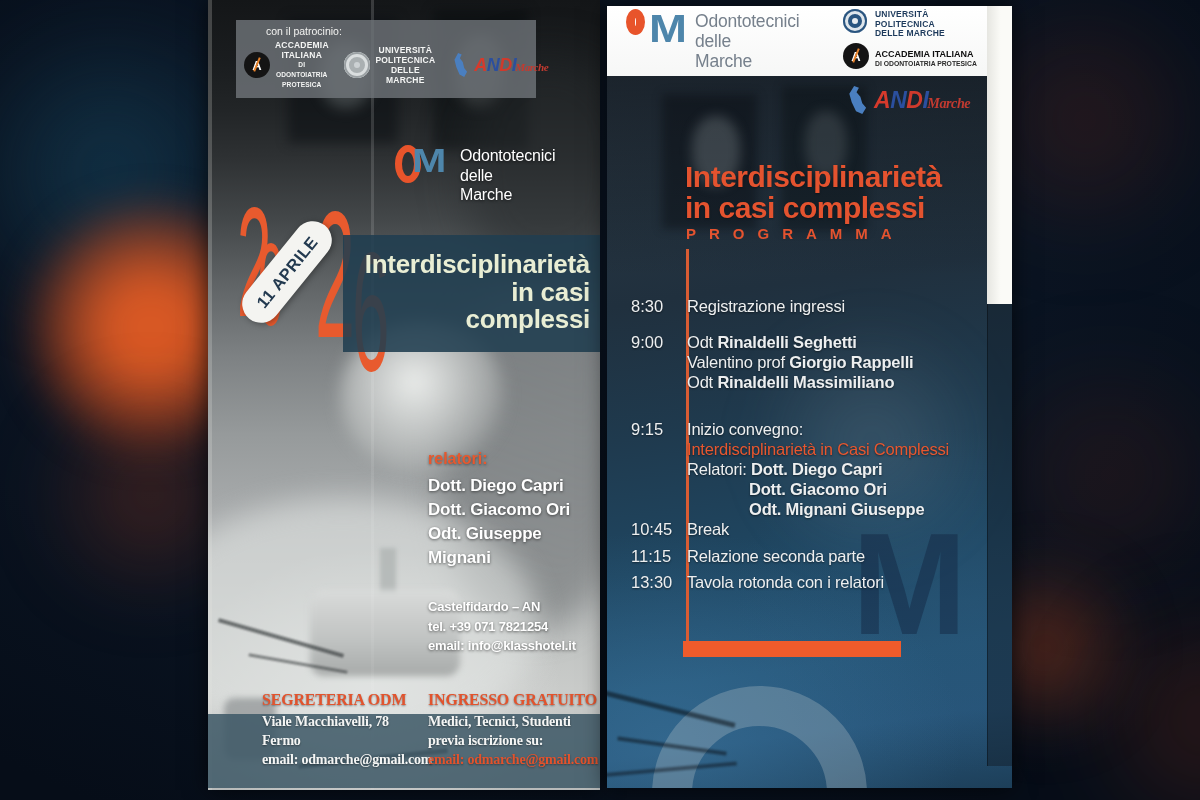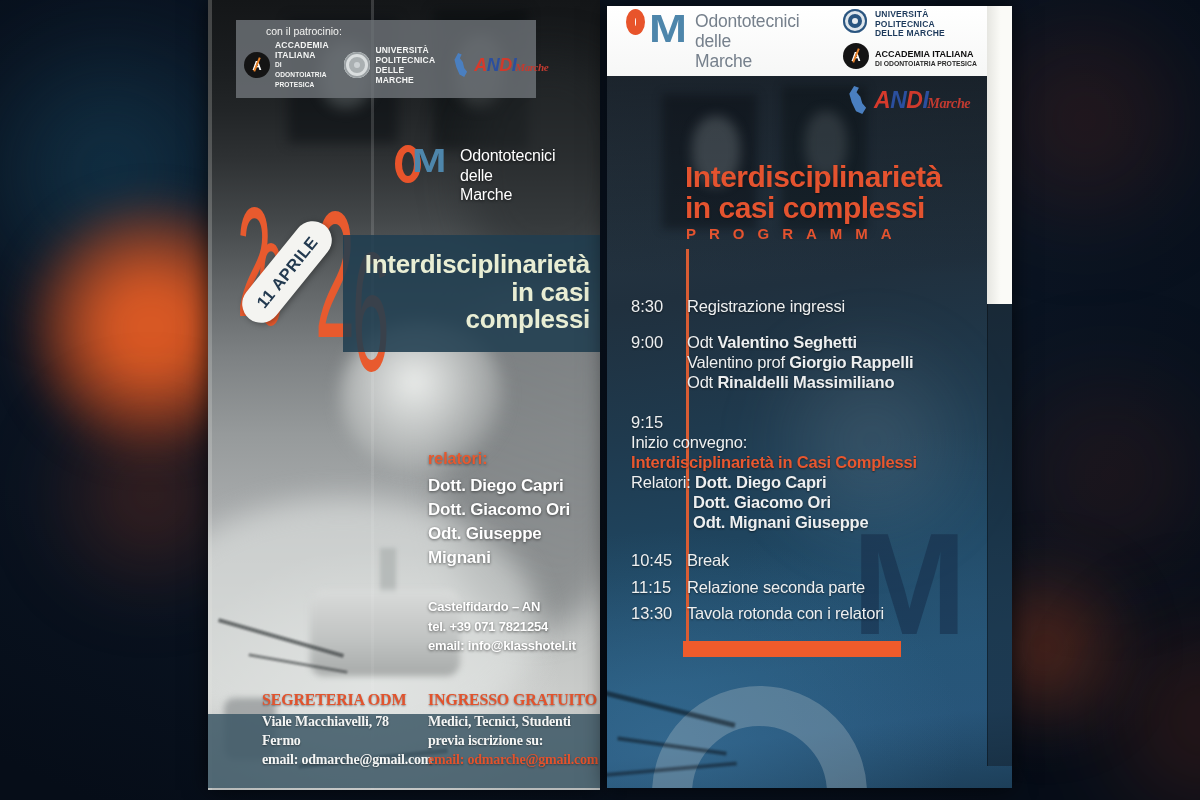--- a/index.html
+++ b/index.html
@@ -47,21 +47,21 @@
   .lp-stem{left:172px;top:548px;width:16px;height:58px;background:rgba(178,182,181,.85);filter:blur(2px);}
   .lp-base{left:102px;top:590px;width:150px;height:86px;border-radius:14px;filter:blur(3px);
     background:linear-gradient(180deg,#d9dbda,#bfc2c1 60%,#a8abaa);}
   .lp-tool1{left:8px;top:636px;width:130px;height:4px;background:rgba(48,52,54,.65);transform:rotate(16deg);filter:blur(1px);}
   .lp-tool2{left:40px;top:662px;width:100px;height:3px;background:rgba(58,62,64,.6);transform:rotate(10deg);filter:blur(1px);}
   .lp-tool3{left:90px;top:756px;width:150px;height:5px;background:rgba(30,33,35,.7);transform:rotate(-6deg);filter:blur(1px);}
   .lp-metal{left:16px;top:698px;width:52px;height:62px;border-radius:10px;background:rgba(150,154,155,.8);filter:blur(3px);}
   .lp-crease{left:163px;top:0;width:3px;height:100%;background:linear-gradient(180deg,rgba(255,255,255,.16),rgba(255,255,255,.04));}
 
   
-  .pat-band{left:28px;top:20px;width:300px;height:78px;background:rgba(112,118,122,.8);}
+  .pat-band{left:28px;top:20px;width:300px;height:78px;background:rgba(112,118,122,.8);text-align:center;}
   .pat-label{position:absolute;left:30px;top:5px;font-size:10.5px;color:#f3f3f1;}
   .pat-row{position:absolute;left:8px;top:20px;right:4px;display:flex;align-items:center;}
   .pat-item{display:flex;align-items:center;}
   .pat-div{width:1px;height:46px;background:rgba(255,255,255,.8);margin:0 8px;}
   .acc-circle{width:26px;height:26px;border-radius:50%;background:#141414;display:flex;align-items:center;justify-content:center;flex:none;}
   .acc-a{color:#fff;font-weight:bold;font-size:13px;position:relative;line-height:1;}
   .acc-a::after{content:"";position:absolute;left:4px;top:-2px;width:2px;height:15px;background:#e8832b;transform:rotate(22deg);}
   .pat-txt{margin-left:5px;color:#f4f5f4;font-weight:bold;font-size:8.5px;line-height:10px;letter-spacing:.2px;}
   .pat-txt .small{font-size:6.6px;letter-spacing:.1px;}
   .seal-gray{width:26px;height:26px;border-radius:50%;flex:none;background:#ccd1d3;
@@ -143,29 +143,29 @@
   .rp-andi .marche-shape{width:24px;height:28px;}
   .rp-andi .andi-word{font-size:23px;}
   .rp-title{left:78px;top:155px;font-size:30px;font-weight:bold;color:#e4532f;line-height:31px;letter-spacing:-.5px;text-shadow:0 1px 2px rgba(0,0,0,.3);}
   .rp-program{left:79px;top:219px;font-size:15px;font-weight:bold;color:#e4532f;letter-spacing:13px;}
   .rp-vline{left:79px;top:243px;width:3px;height:392px;background:#d95c33;}
   .rp-bar{left:76px;top:635px;width:218px;height:16px;background:#ef5b2b;}
 
   #schedule{left:24px;top:290px;width:348px;}
   .sch-group{display:flex;}
   .sch-group:nth-child(2){margin-top:16px;}
-  .sch-group:nth-child(3){margin-top:20px;flex-direction:column;}
-  .sch-group:nth-child(4){margin-top:18px;}
+  .sch-group:nth-child(3){margin-top:27px;}
+  .sch-group:nth-child(4){}
   .sch-group:nth-child(5){margin-top:7px;}
   .sch-group:nth-child(6){margin-top:6px;}
   .sch-time{width:56px;flex:none;font-size:16.5px;color:#edeff0;line-height:20px;text-shadow:0 1px 2px rgba(0,0,0,.5);}
   .sch-body{flex:1;}
   .sch-row{font-size:16.5px;color:#edeff0;line-height:20px;letter-spacing:-.2px;text-shadow:0 1px 2px rgba(0,0,0,.5);}
   .sch-row .b{font-weight:bold;}
-  .sch-row .o{color:#e8572f;font-weight:bold;}
+  .sch-row .o{color:#e8572f;font-weight:normal;}
   .sch-row.ind{padding-left:62px;}
 
   .edge-strip-white{left:380px;top:0;width:25px;height:298px;background:linear-gradient(90deg,#e6e6e1,#fbfbf7 55%);}
   .edge-strip-dark{left:380px;top:298px;width:25px;height:462px;background:rgba(18,30,42,.5);border-left:1px solid rgba(0,0,0,.35);}
 </style>
 </head>
 <body>
 
 <div class="bokeh bk-teal" data-name="bokeh-glow-teal"></div>
 <div class="bokeh bk-o1" data-name="bokeh-glow-orange"></div>
@@ -324,21 +324,21 @@
   <div class="abs" id="schedule" data-name="program-schedule">
       <div class="sch-group" data-name="schedule-item">
         <div class="sch-time" data-name="schedule-time">8:30</div>
         <div class="sch-body" data-name="schedule-detail">
           <div class="sch-row" data-name="schedule-line"><span>Registrazione ingressi</span></div>
         </div>
       </div>
       <div class="sch-group" data-name="schedule-item">
         <div class="sch-time" data-name="schedule-time">9:00</div>
         <div class="sch-body" data-name="schedule-detail">
-          <div class="sch-row" data-name="schedule-line"><span>Odt </span><span class="b">Valentino Seghetti</span></div>
+          <div class="sch-row" data-name="schedule-line"><span>Odt </span><span class="b">Rinaldelli Seghetti</span></div>
           <div class="sch-row" data-name="schedule-line"><span>Valentino prof </span><span class="b">Giorgio Rappelli</span></div>
           <div class="sch-row" data-name="schedule-line"><span>Odt </span><span class="b">Rinaldelli Massimiliano</span></div>
         </div>
       </div>
       <div class="sch-group" data-name="schedule-item">
         <div class="sch-time" data-name="schedule-time">9:15</div>
         <div class="sch-body" data-name="schedule-detail">
           <div class="sch-row" data-name="schedule-line"><span>Inizio convegno:</span></div>
           <div class="sch-row" data-name="schedule-line"><span class="o">Interdisciplinarietà in Casi Complessi</span></div>
           <div class="sch-row" data-name="schedule-line"><span>Relatori: </span><span class="b">Dott. Diego Capri</span></div>

